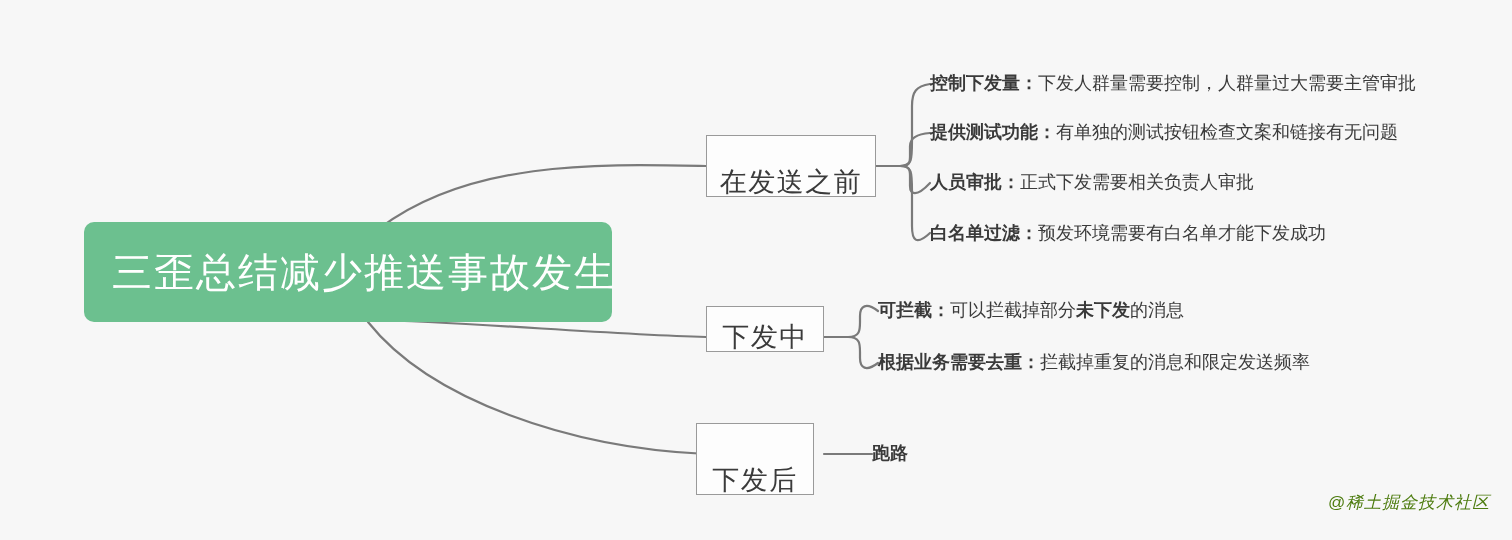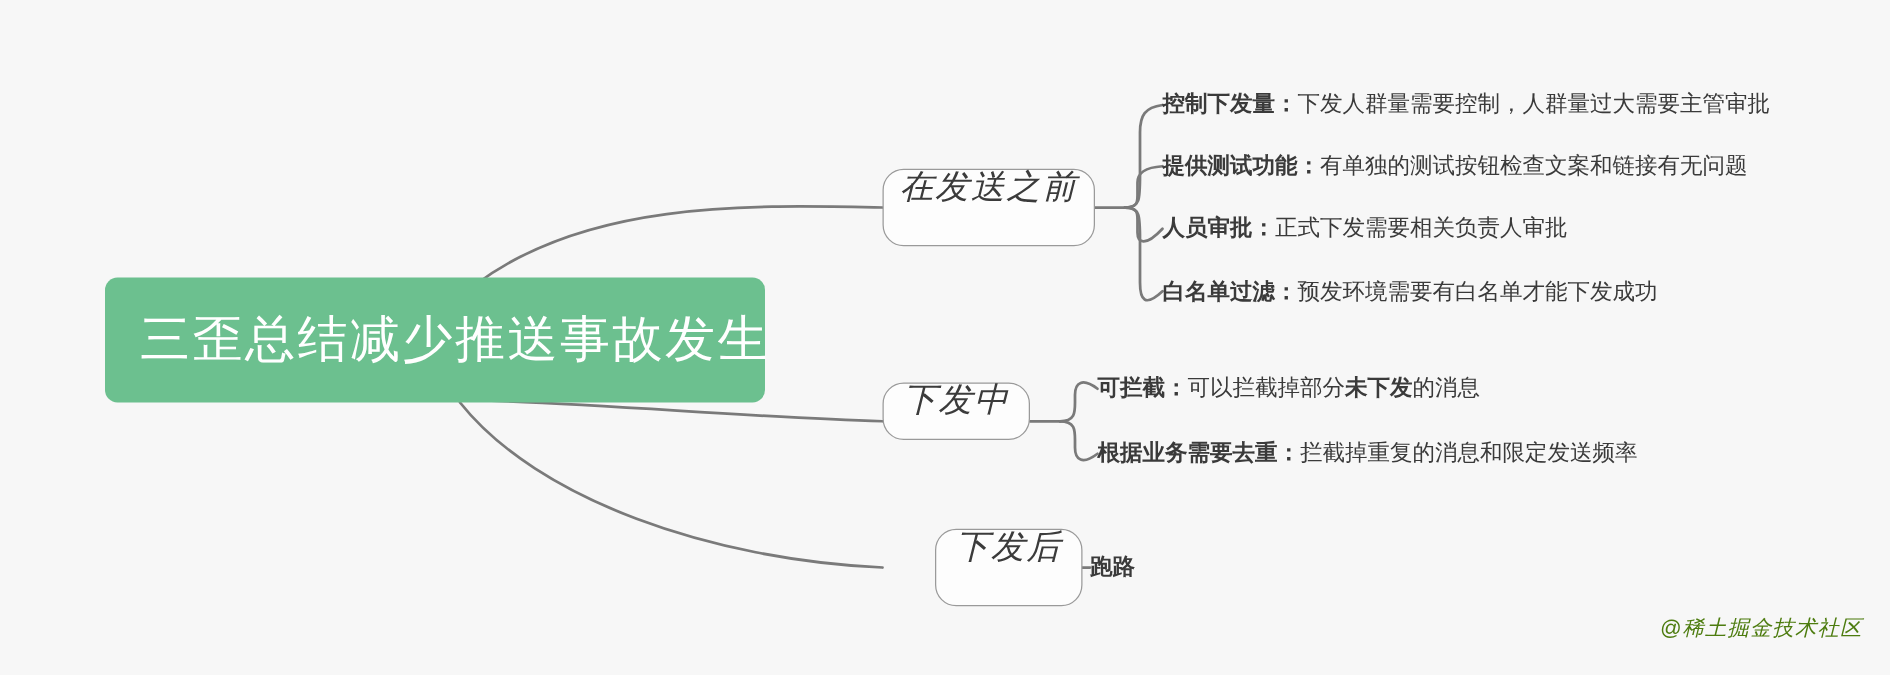--- a/index.html
+++ b/index.html
@@ -52,38 +52,37 @@
     line-height: 1;
     white-space: nowrap;
     margin-left: 32px;
   }
 
   
   .branch-node {
     position: absolute;
     background: #fdfdfd;
     border: 1.6px solid #9a9a9a;
-    border-radius: 17px;
+    border-radius: 0;
     display: flex;
-    align-items: flex-start;
+    align-items: flex-end;
     justify-content: center;
     box-sizing: border-box;
-    font-style: italic;
   }
   .branch-label {
     color: #3b3b3b;
     font-size: 27px;
     font-weight: 400;
     letter-spacing: 1.5px;
     line-height: 1;
     white-space: nowrap;
   }
   #branch-0 { left: 706px; top: 135px; width: 170px; height: 62px; }
   #branch-1 { left: 706px; top: 306px; width: 118px; height: 46px; }
-  #branch-2 { left: 748px; top: 423px; width: 118px; height: 62px; }
+  #branch-2 { left: 696px; top: 423px; width: 118px; height: 72px; }
 
   
   .leaf {
     position: absolute;
     white-space: nowrap;
     color: #3a3a3a;
     font-size: 18px;
     line-height: 1;
   }
   .leaf .k {

